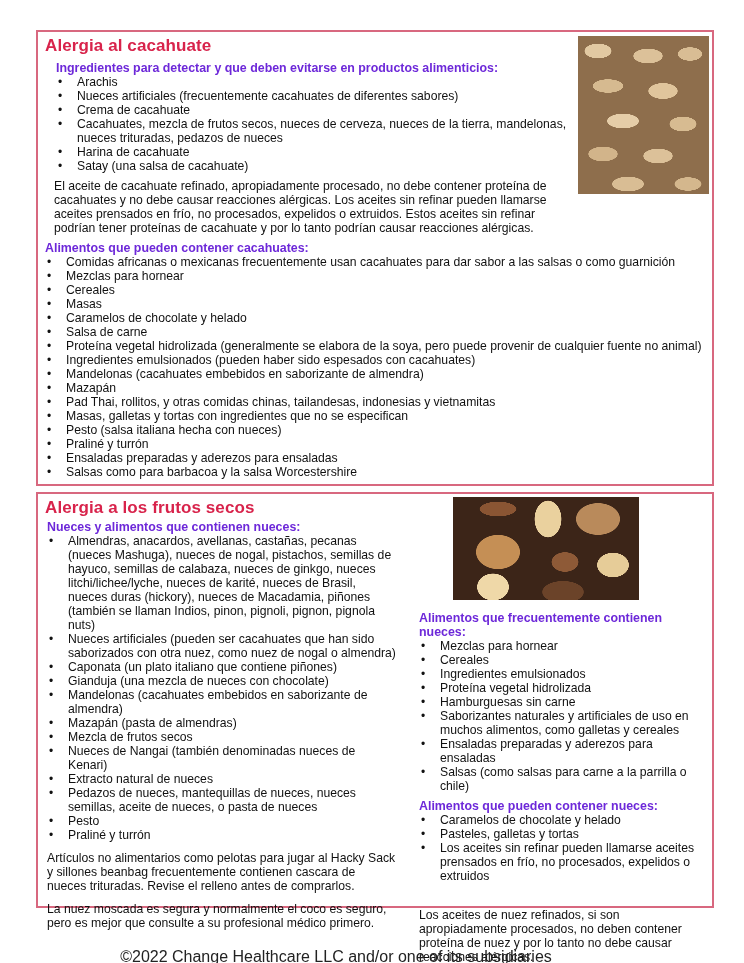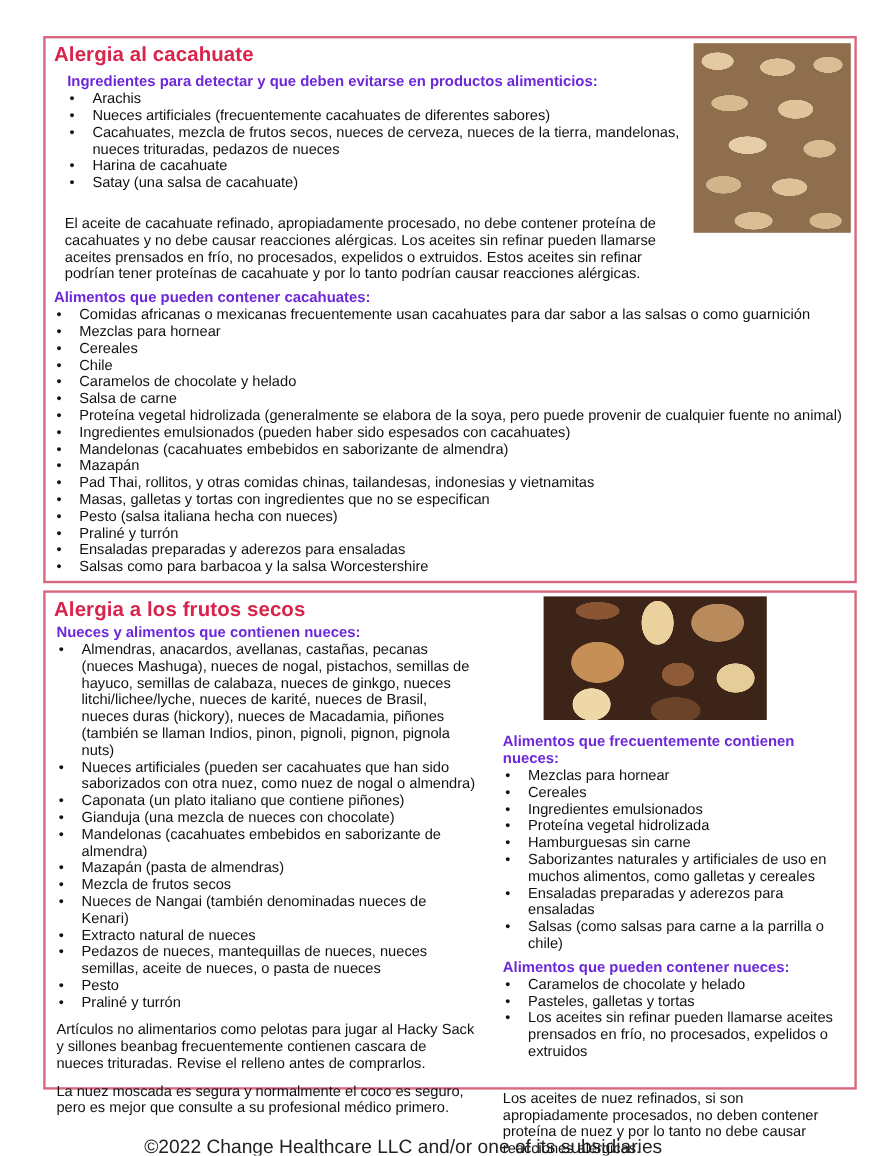--- a/index.html
+++ b/index.html
@@ -48,37 +48,38 @@
 
 <div class="box" id="box1"></div>
 <div class="title" style="left:45px; top:36px;">Alergia al cacahuate</div>
 <div class="photo" id="peanut-photo"></div>
 
 <div class="abs" style="left:56px; top:61px; width:520px;">
   <div class="subhead">Ingredientes para detectar y que deben evitarse en productos alimenticios:</div>
   <ul class="bl" id="peanut-ingredients">
       <li>Arachis</li>
       <li>Nueces artificiales (frecuentemente cacahuates de diferentes sabores)</li>
+      <li>Crema de cacahuate</li>
       <li>Cacahuates, mezcla de frutos secos, nueces de cerveza, nueces de la tierra, mandelonas, nueces trituradas, pedazos de nueces</li>
       <li>Harina de cacahuate</li>
       <li>Satay (una salsa de cacahuate)</li>
     </ul>
 </div>
 
 <div class="abs" style="left:54px; top:179px; width:500px;">
   <p class="para">El aceite de cacahuate refinado, apropiadamente procesado, no debe contener proteína de cacahuates y no debe causar reacciones alérgicas. Los aceites sin refinar pueden llamarse aceites prensados en frío, no procesados, expelidos o extruidos. Estos aceites sin refinar podrían tener proteínas de cacahuate y por lo tanto podrían causar reacciones alérgicas.</p>
 </div>
 
 <div class="abs" style="left:45px; top:241px; width:665px;">
   <div class="subhead">Alimentos que pueden contener cacahuates:</div>
   <ul class="bl" id="peanut-foods">
       <li>Comidas africanas o mexicanas frecuentemente usan cacahuates para dar sabor a las salsas o como guarnición</li>
       <li>Mezclas para hornear</li>
       <li>Cereales</li>
-      <li>Chile</li>
+      <li>Masas</li>
       <li>Caramelos de chocolate y helado</li>
       <li>Salsa de carne</li>
       <li>Proteína vegetal hidrolizada (generalmente se elabora de la soya, pero puede provenir de cualquier fuente no animal)</li>
       <li>Ingredientes emulsionados (pueden haber sido espesados con cacahuates)</li>
       <li>Mandelonas (cacahuates embebidos en saborizante de almendra)</li>
       <li>Mazapán</li>
       <li>Pad Thai, rollitos, y otras comidas chinas, tailandesas, indonesias y vietnamitas</li>
       <li>Masas, galletas y tortas con ingredientes que no se especifican</li>
       <li>Pesto (salsa italiana hecha con nueces)</li>
       <li>Praliné y turrón</li>

